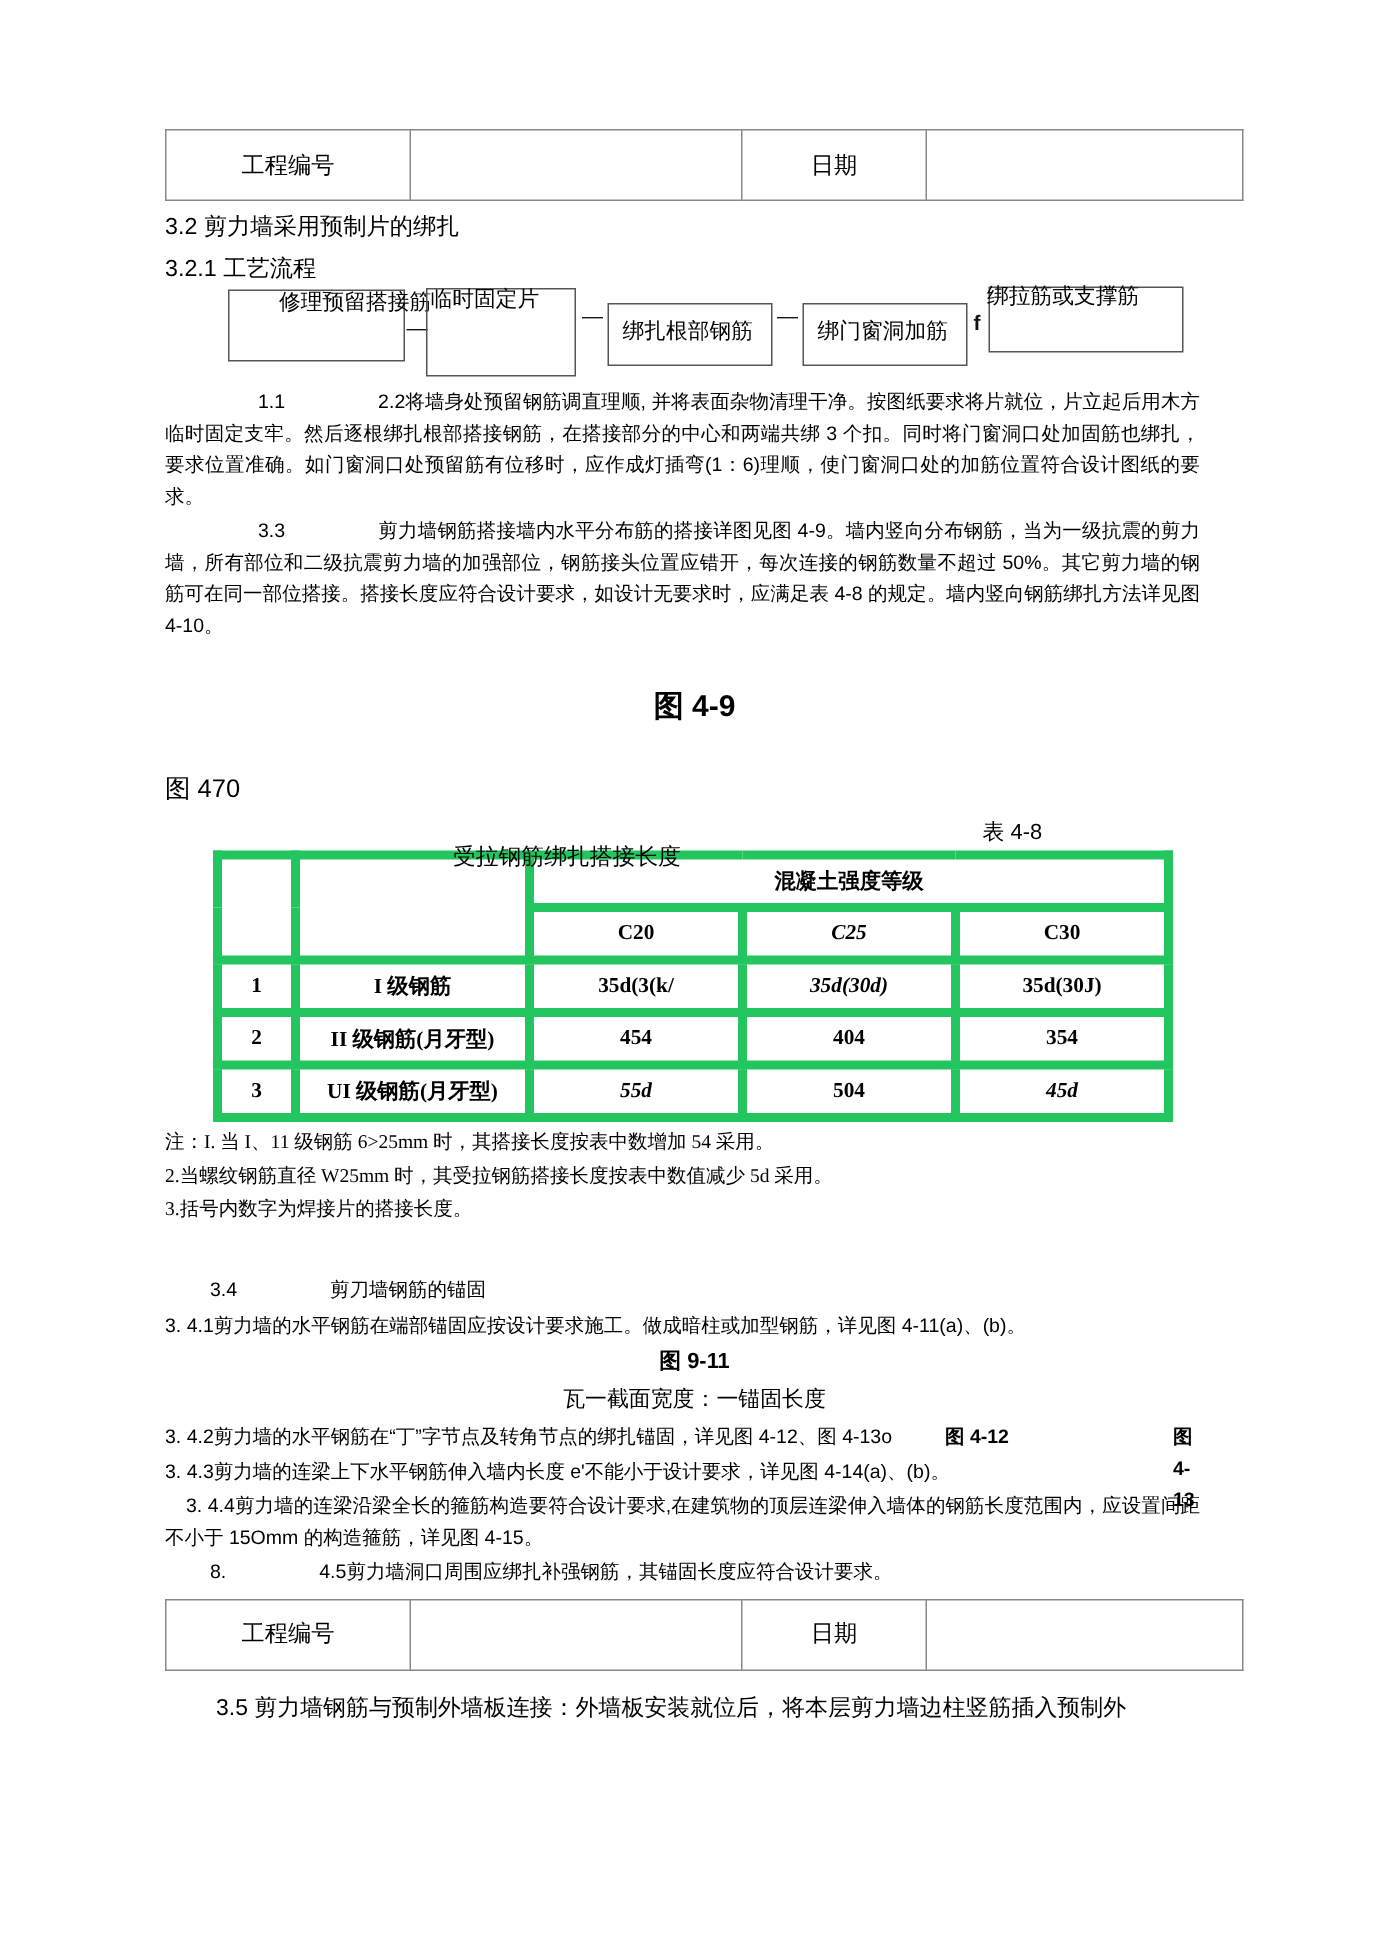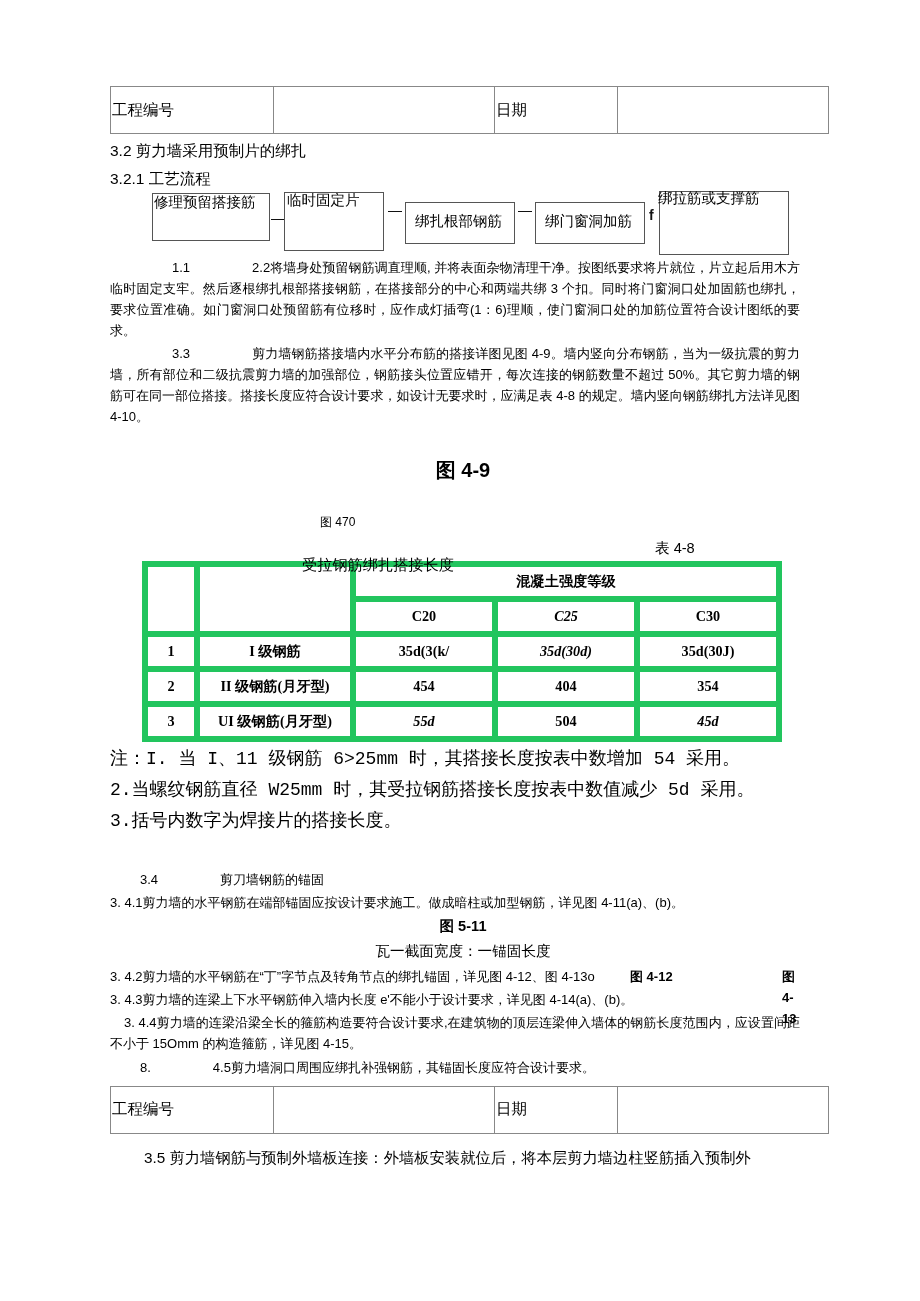--- a/index.html
+++ b/index.html
@@ -32,20 +32,21 @@
   
   table.info-table {
     border-collapse: collapse;
     width: 706px;
     table-layout: fixed;
   }
   table.info-table td {
     border: 1px solid #888888;
     height: 44px;
     font-size: 15.5px;
+    text-align: center;
     vertical-align: middle;
     font-family: "Liberation Serif", "DejaVu Serif", serif;
   }
   .col-a { width: 160px; }
   .col-b { width: 218px; }
   .col-c { width: 120px; }
   .col-d { width: 208px; }
   .sec-head {
     font-size: 15.5px;
     margin: 7px 0 2px 0;
@@ -88,23 +89,22 @@
   }
 
   
   .cap {
     text-align: center;
     font-size: 20px;
     font-family: "Liberation Sans", "DejaVu Sans", sans-serif;
     font-weight: bold;
   }
   .cap-470 {
-    font-size: 12px;
-    font-family: "Liberation Sans", "DejaVu Sans", sans-serif;
-    margin-left: 210px;
+    font-size: 17px;
+    font-family: "Liberation Sans", "DejaVu Sans", sans-serif;
   }
 
   
   .tbl-title-row {
     position: relative;
     height: 22px;
     font-size: 15.2px;
     font-family: "Liberation Sans", "DejaVu Sans", sans-serif;
   }
   .tbl-title {
@@ -133,23 +133,23 @@
     font-family: "Liberation Serif", "DejaVu Serif", serif;
     font-weight: bold;
     padding: 2px 0;
   }
   td.dc0 { width: 46px; }
   td.dc1 { width: 150px; }
   td.dcv { width: 148px; }
   .ital { font-style: italic; }
 
   .notes {
-    font-size: 18px;
+    font-size: 13px;
     line-height: 1.72;
-    font-family: Liberation Mono, monospace;
+    font-family: Liberation Serif, serif;
     margin-top: 2px;
   }
   .notes div { white-space: nowrap; }
 
   .center-cap {
     text-align: center;
     font-size: 14.6px;
     font-family: "Liberation Sans", "DejaVu Sans", sans-serif;
   }
   .center-cap b { font-weight: bold; }
@@ -183,36 +183,36 @@
         <td class="col-d"></td>
       </tr>
     </tbody>
       </table>
 
     <div class="sec-head">3.2 剪力墙采用预制片的绑扎</div>
     <div class="sec-head">3.2.1 工艺流程</div>
 
     <div class="flow">
       <div class="flow-box" style="left:0px; top:0px; width:118px; height:48px;">
-        <span class="fb-txt" style="left:1px; top:1px;">修理预留搭接筋</span>
+        <span class="fb-txt" style="left:1px; top:1px;padding-left:32px;">修理预留搭接筋</span>
       </div>
       <div class="flow-conn" style="left:119px; top:17px;">—</div>
       <div class="flow-box" style="left:132px; top:-1px; width:100px; height:59px;">
         <span class="fb-txt" style="left:2px; top:0px;">临时固定片</span>
       </div>
       <div class="flow-conn" style="left:236px; top:9px;">—</div>
       <div class="flow-box" style="left:253px; top:9px; width:110px; height:42px;">
         <span class="fb-txt" style="left:9px; top:11px;">绑扎根部钢筋</span>
       </div>
       <div class="flow-conn" style="left:366px; top:9px;">—</div>
       <div class="flow-box" style="left:383px; top:9px; width:110px; height:42px;">
         <span class="fb-txt" style="left:9px; top:11px;">绑门窗洞加筋</span>
       </div>
       <div class="flow-conn" style="left:497px; top:14px; font-weight:bold;">f</div>
-      <div class="flow-box" style="left:507px; top:-2px; width:130px; height:64px;">
+      <div class="flow-box" style="left:507px; top:-2px; width:130px; height:44px;">
         <span class="fb-txt" style="left:-2px; top:-1px;">绑拉筋或支撑筋</span>
       </div>
     </div>
 
     <p class="body"><span class="ind-lg"></span><span>1.1</span><span class="ind-lg"></span><span>2.2</span><span>将墙身处预留钢筋调直理顺, 并将表面杂物清理干净。按图纸要求将片就位，片立起后用木方临时固定支牢。然后逐根绑扎根部搭接钢筋，在搭接部分的中心和两端共绑 3 个扣。同时将门窗洞口处加固筋也绑扎，要求位置准确。如门窗洞口处预留筋有位移时，应作成灯插弯(1：6)理顺，使门窗洞口处的加筋位置符合设计图纸的要求。</span></p>
 
     <p class="body"><span class="ind-lg"></span><span>3.3</span><span class="ind-lg"></span><span>剪力墙钢筋搭接墙内水平分布筋的搭接详图见图 4-9。墙内竖向分布钢筋，当为一级抗震的剪力墙，所有部位和二级抗震剪力墙的加强部位，钢筋接头位置应错开，每次连接的钢筋数量不超过 50%。其它剪力墙的钢筋可在同一部位搭接。搭接长度应符合设计要求，如设计无要求时，应满足表 4-8 的规定。墙内竖向钢筋绑扎方法详见图 4-10。</span></p>
 
     <div class="spacer-lg"></div>
 
@@ -270,21 +270,21 @@
       <div>2.当螺纹钢筋直径 W25mm 时，其受拉钢筋搭接长度按表中数值减少 5d 采用。</div>
       <div>3.括号内数字为焊接片的搭接长度。</div>
     </div>
 
     <div class="spacer-lg"></div>
 
     <p class="body"><span class="ind"></span><span>3.4</span><span class="ind-lg"></span><span>剪刀墙钢筋的锚固</span></p>
 
     <p class="body"><span>3. 4.1</span><span>剪力墙的水平钢筋在端部锚固应按设计要求施工。做成暗柱或加型钢筋，详见图 4-11(a)、(b)。</span></p>
 
-    <div class="center-cap" style="margin-top:4px;"><b>图 5-11</b></div>
+    <div class="center-cap" style="margin-top:4px;"><b>图 9-11</b></div>
     <div class="center-cap" style="margin-top:6px;">瓦一截面宽度：一锚固长度</div>
 
     <p class="body line-412" style="margin-top:5px;"><span>3. 4.2</span><span>剪力墙的水平钢筋在“丁”字节点及转角节点的绑扎锚固，详见图 4-12、图 4-13o</span><span class="f412">图 4-12</span><span class="f413">图 4-13</span></p>
 
     <p class="body"><span>3. 4.3</span><span>剪力墙的连梁上下水平钢筋伸入墙内长度 e'不能小于设计要求，详见图 4-14(a)、(b)。</span></p>
 
     <p class="body"><span class="ind-sm"></span><span>3. 4.4</span><span>剪力墙的连梁沿梁全长的箍筋构造要符合设计要求,在建筑物的顶层连梁伸入墙体的钢筋长度范围内，应设置间距不小于 15Omm 的构造箍筋，详见图 4-15。</span></p>
 
     <p class="body"><span class="ind"></span><span>8.</span><span class="ind-lg"></span><span>4.5</span><span>剪力墙洞口周围应绑扎补强钢筋，其锚固长度应符合设计要求。</span></p>
 

